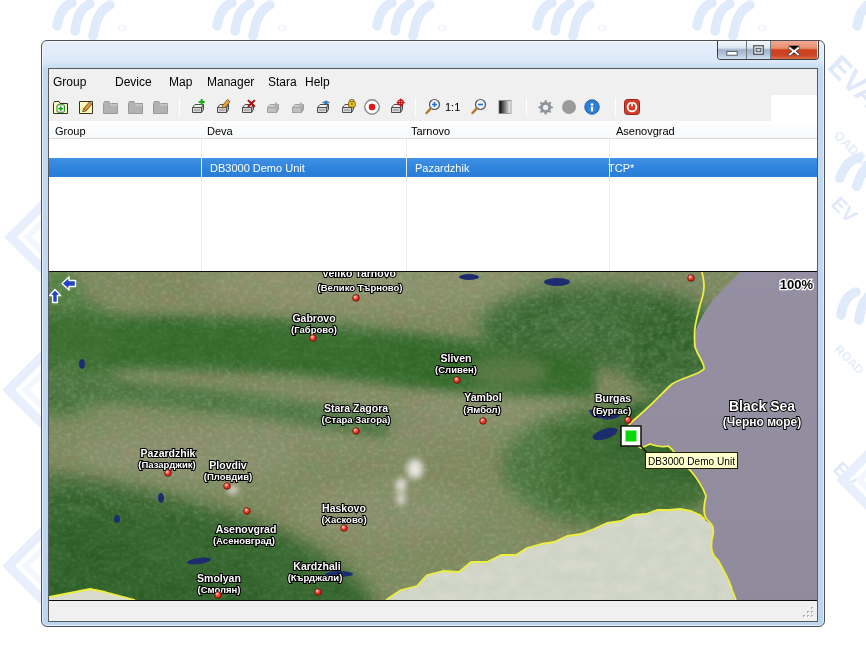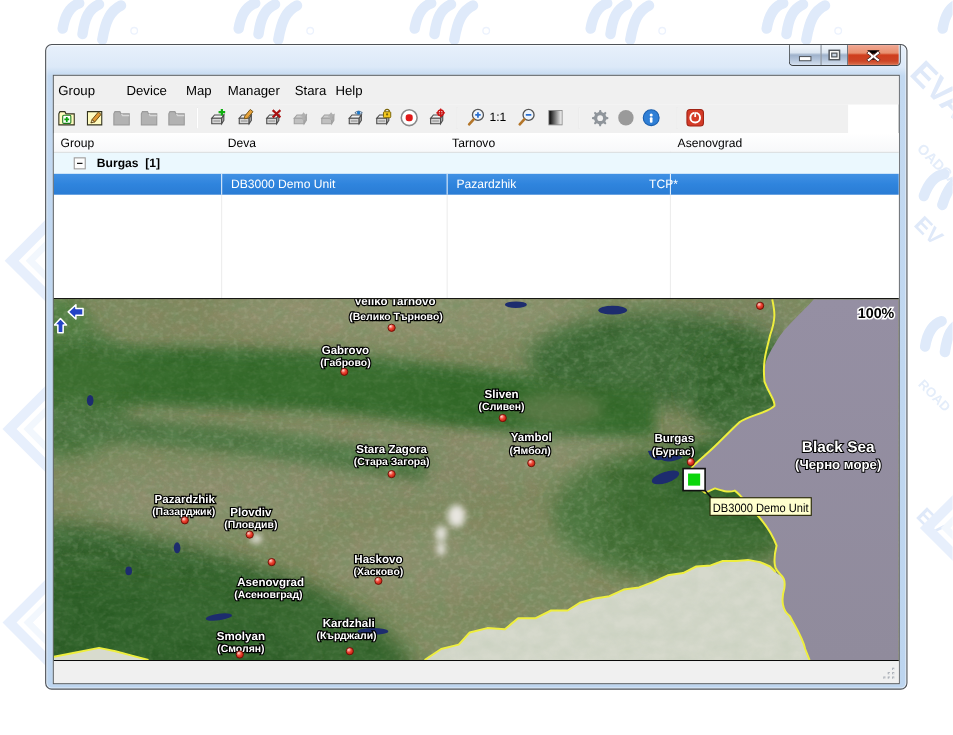--- a/index.html
+++ b/index.html
@@ -292,31 +292,27 @@
       <div id="grid">
         <div class="colline" style="left:152px"></div>
         <div class="colline" style="left:357px"></div>
         <div class="colline" style="left:560px"></div>
         <div id="ghead">
           <span style="left:6px">Group</span>
           <span style="left:158px">Deva</span>
           <span style="left:362px">Tarnovo</span>
           <span style="left:567px">Asenovgrad</span>
         </div>
-        <div id="grow">
-          <span class="exp"></span>
-          <b>Burgas&nbsp; [1]</b>
-        </div>
         <div id="srow">
           <div class="svline" style="left:152px"></div>
           <div class="svline" style="left:357px"></div>
           <div class="svline" style="left:560px"></div>
           <span style="left:161px">DB3000 Demo Unit</span>
           <span style="left:366px">Pazardzhik</span>
-          <span style="left:541px">TCP*</span>
+          <span style="left:559px">TCP*</span>
         </div>
       </div>
       <div id="map">
       <svg width="768" height="328" viewBox="0 0 768 328" style="display:block">
         <defs>
           <filter id="b6" x="-120%" y="-120%" width="340%" height="340%">
                 <feGaussianBlur stdDeviation="6"></feGaussianBlur>
               </filter>
           <filter id="b9" x="-120%" y="-120%" width="340%" height="340%">
                 <feGaussianBlur stdDeviation="9"></feGaussianBlur>

